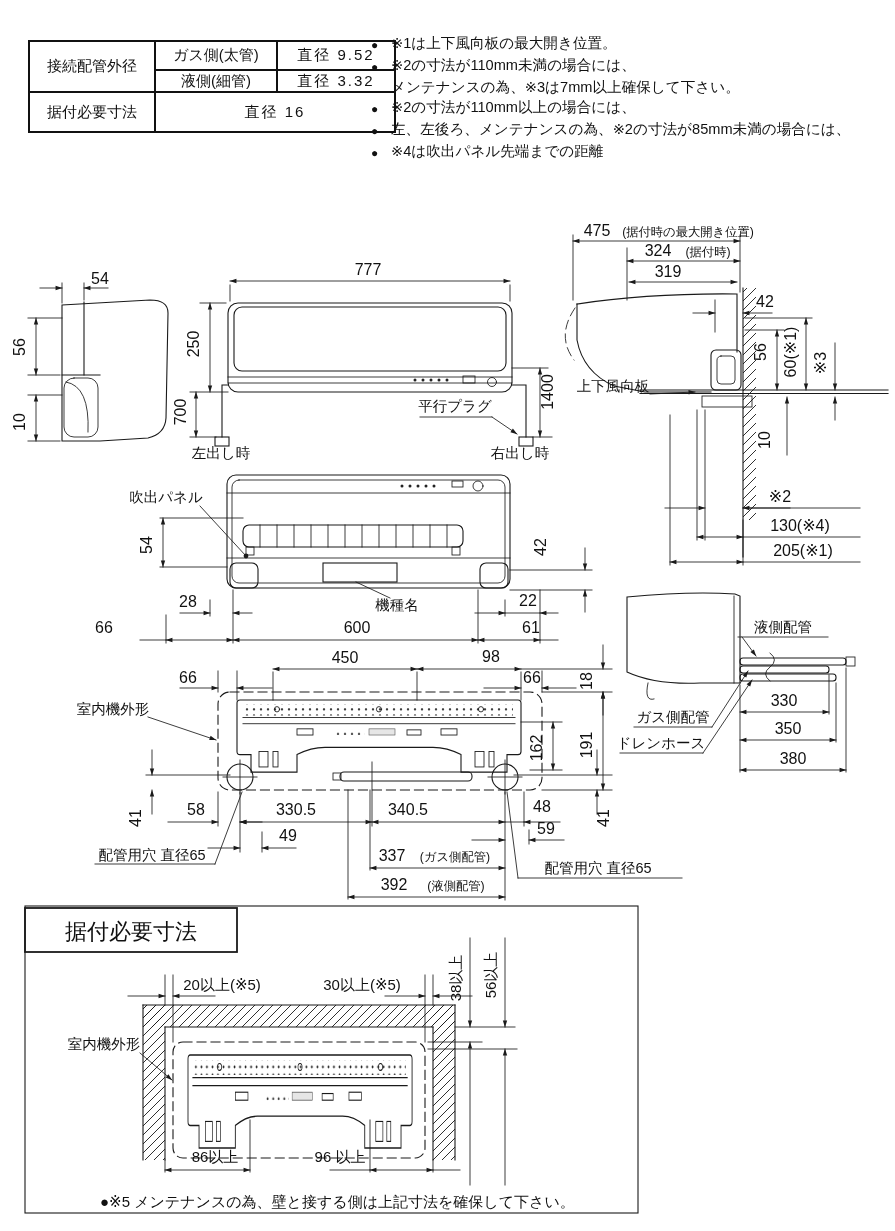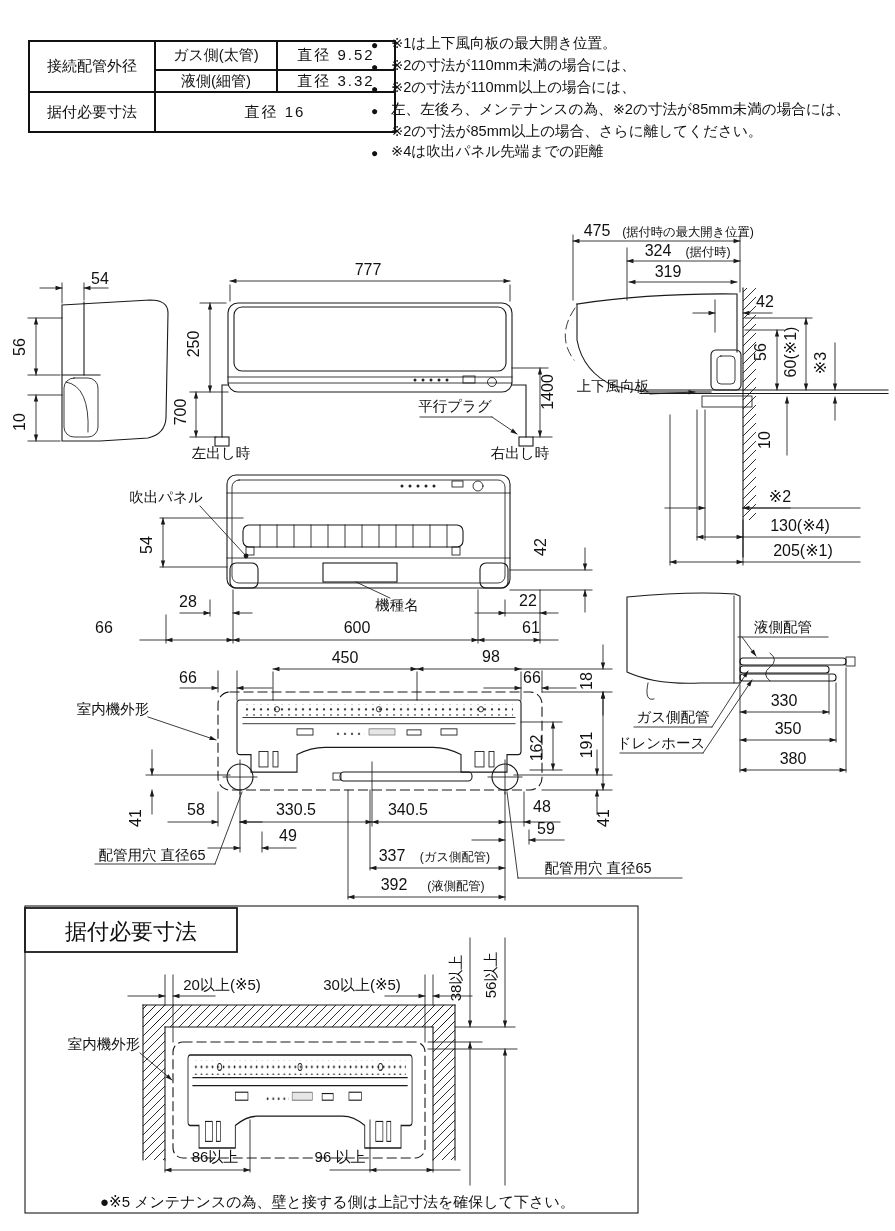--- a/index.html
+++ b/index.html
@@ -52,30 +52,30 @@
   <div class="notes">
     <div class="nline">
         <span class="nb">●</span>
         <span class="nt">※1は上下風向板の最大開き位置。</span>
       </div>
     <div class="nline">
         <span class="nb">●</span>
         <span class="nt">※2の寸法が110mm未満の場合には、</span>
       </div>
     <div class="nline">
+        <span class="nb"></span>
+        <span class="nt">メンテナンスの為、※3は7mm以上確保して下さい。</span>
+      </div>
+    <div class="nline">
         <span class="nb">●</span>
         <span class="nt">※2の寸法が110mm以上の場合には、</span>
       </div>
     <div class="nline">
         <span class="nb">●</span>
         <span class="nt">左、左後ろ、メンテナンスの為、※2の寸法が85mm未満の場合には、</span>
-      </div>
-    <div class="nline">
-        <span class="nb"></span>
-        <span class="nt">※2の寸法が85mm以上の場合、さらに離してください。</span>
       </div>
     <div class="nline">
         <span class="nb">●</span>
         <span class="nt">※4は吹出パネル先端までの距離</span>
       </div>
   </div>
 
   <svg width="895" height="1231" viewBox="0 0 895 1231">
     <defs>
       <marker id="a" viewBox="0 0 10 10" refX="9.5" refY="5" markerWidth="10" markerHeight="8" orient="auto-start-reverse">

